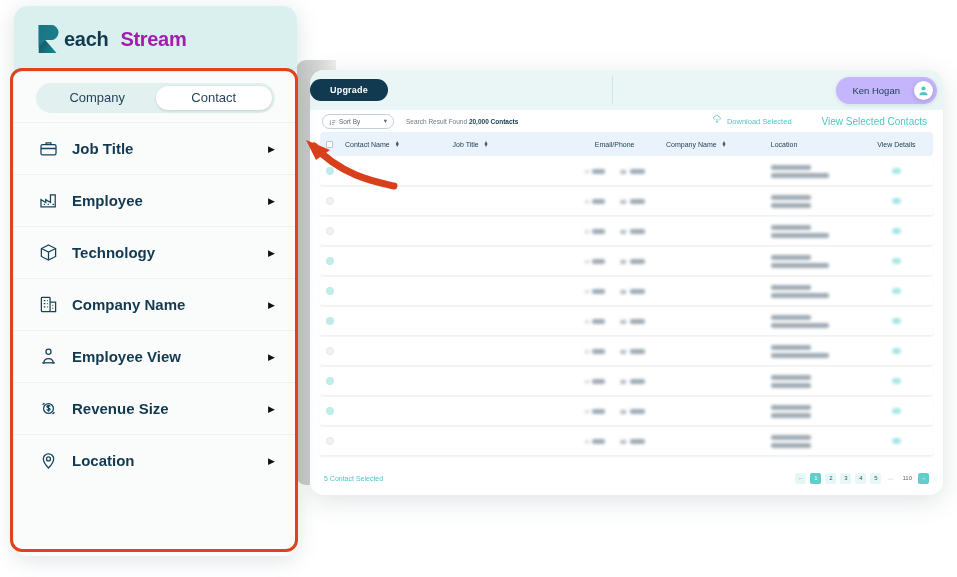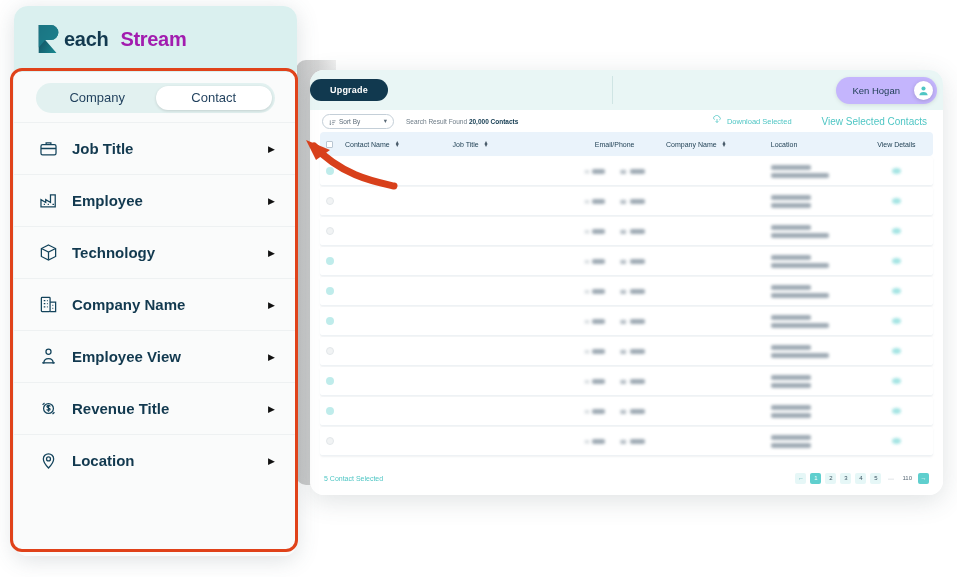--- a/index.html
+++ b/index.html
@@ -695,21 +695,21 @@
             <span class="car">▶</span>
           </div>
           <div class="fitem">
             <span class="ic">
               <svg width="19" height="19" viewBox="0 0 24 24" stroke="#14445c" stroke-width="1.6" fill="none">
                 <circle cx="12" cy="12" r="6.2"></circle>
                 <path d="M12 8v8M14 9.5c0-1-1-1.5-2-1.5s-2 .6-2 1.5 1 1.3 2 1.7 2 .8 2 1.8-1 1.5-2 1.5-2-.5-2-1.5"></path>
                 <path d="M4.6 7.5A9 9 0 0 1 7 5M19.4 16.5A9 9 0 0 1 17 19"></path>
               </svg>
             </span>
-            <span class="lab">Revenue Title</span>
+            <span class="lab">Revenue Size</span>
             <span class="car">▶</span>
           </div>
           <div class="fitem">
             <span class="ic">
               <svg width="19" height="19" viewBox="0 0 24 24" stroke="#14445c" stroke-width="1.6" fill="none">
                 <path d="M12 21.5s6.5-7 6.5-11.5a6.5 6.5 0 1 0-13 0C5.5 14.5 12 21.5 12 21.5z"></path>
                 <circle cx="12" cy="10" r="2.5"></circle>
               </svg>
             </span>
             <span class="lab">Location</span>

